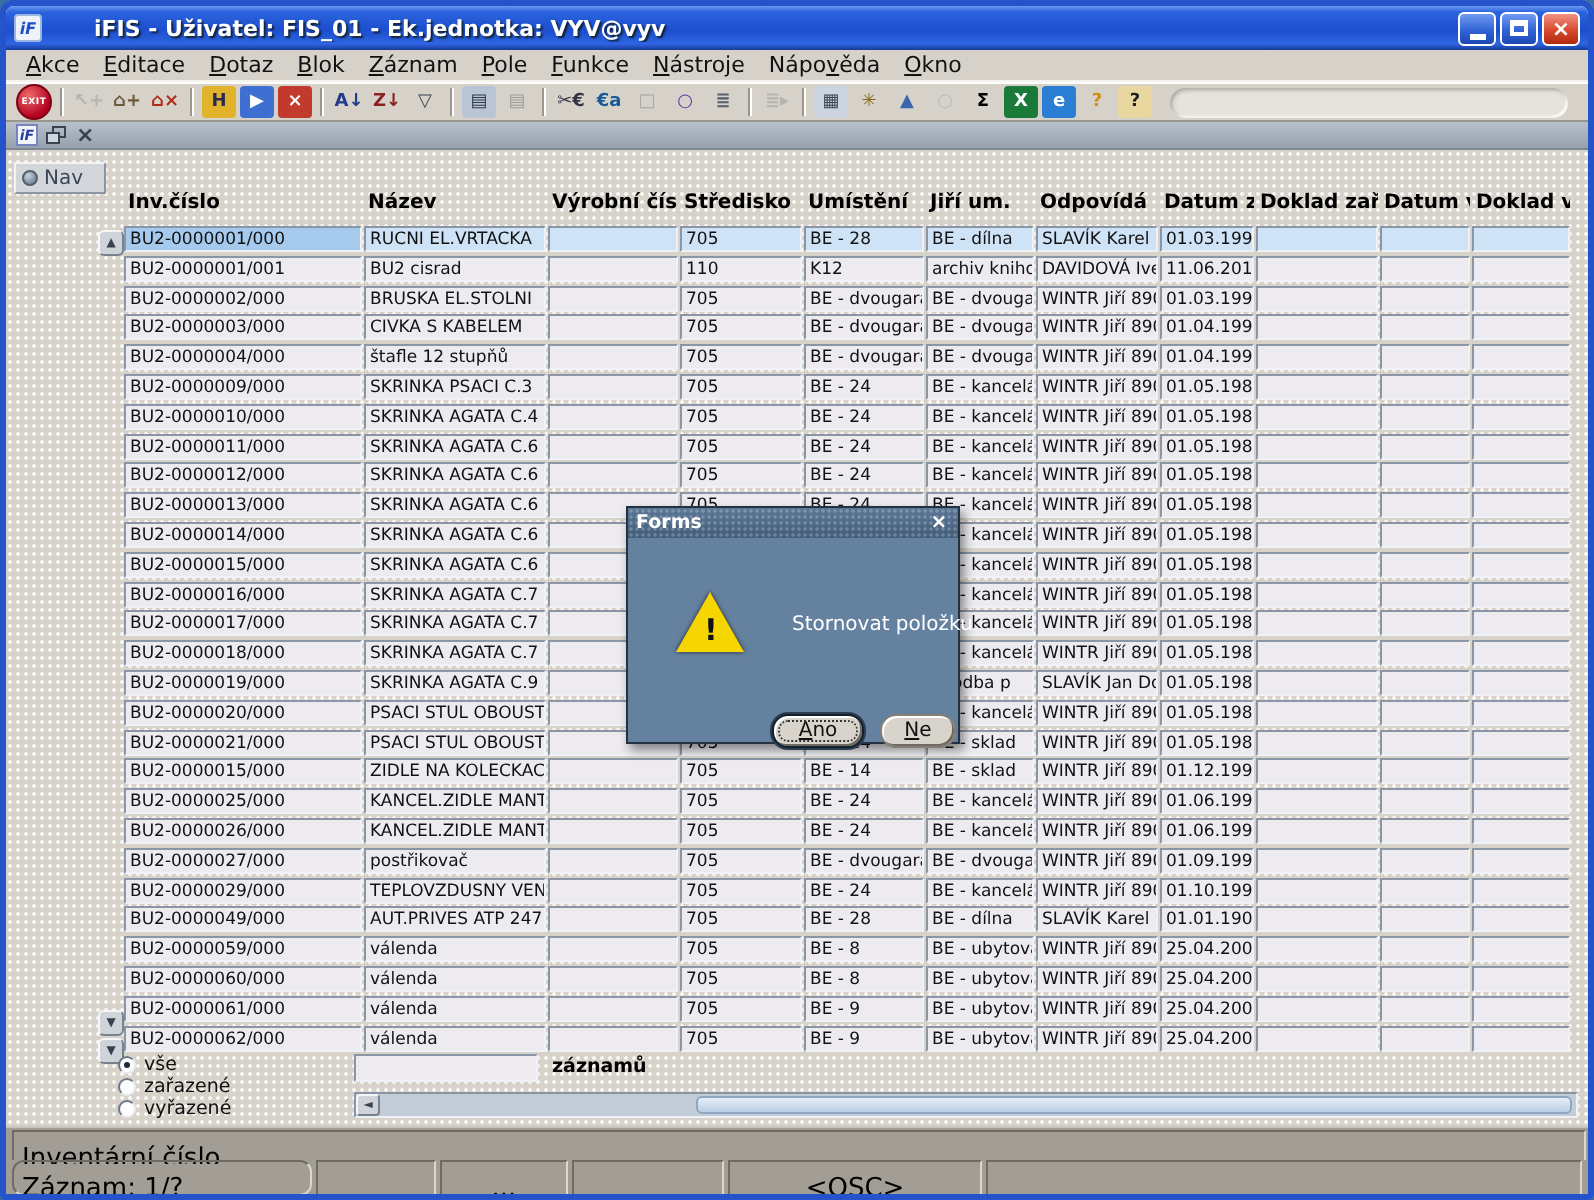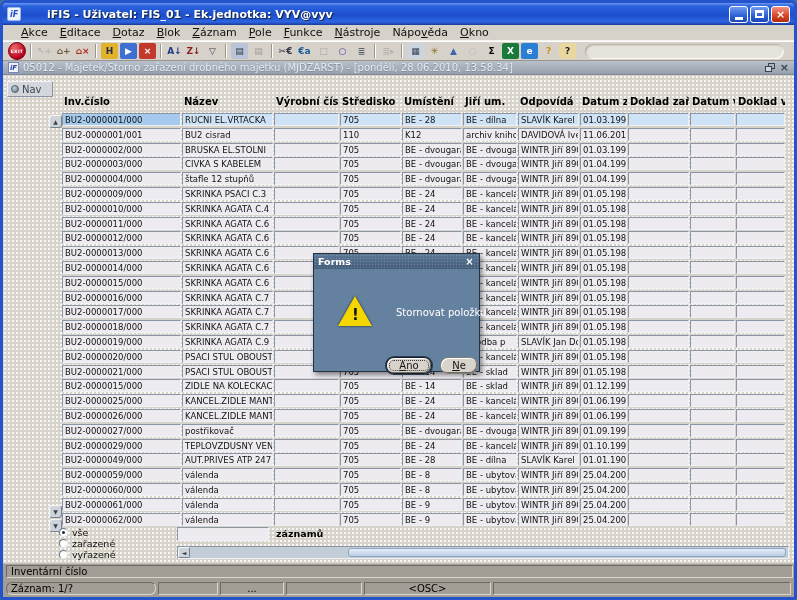--- a/index.html
+++ b/index.html
@@ -12,21 +12,21 @@
   .app-icon{width:14px;height:14px;background:#eef3fa;border:1px solid #9db6e0;border-radius:2px;
     color:#1c4ecd;font-size:8px;font-weight:bold;display:flex;align-items:center;justify-content:center;font-style:italic;}
   .title{flex:1;color:#fff;font-size:11px;font-weight:bold;text-shadow:1px 1px 1px #123;white-space:nowrap;overflow:hidden;margin-left:22px;}
   .winbtns{display:flex;gap:2px;}
   .wbtn{width:19px;height:17px;border-radius:3px;border:1px solid #fff;display:flex;align-items:center;justify-content:center;
     background:linear-gradient(180deg,#6f9bf2,#2e5fd2 60%,#1d48b4);color:#fff;font-size:11px;line-height:1;}
   .wbtn.min i{display:block;width:8px;height:3px;background:#fff;margin-top:9px;}
   .wbtn.max i{display:block;width:9px;height:8px;border:2px solid #fff;border-top-width:3px;}
   .wbtn.close{background:linear-gradient(180deg,#f09183,#d9492c 55%,#b02a10);font-weight:bold;}
   
-  .menubar{height:16px;display:flex;align-items:center;padding-left:12px;background:#d6d2ca;border-bottom:1px solid #f5f3ee;font-size:11px;}
+  .menubar{height:16px;display:flex;align-items:center;padding-left:4px;background:#d6d2ca;border-bottom:1px solid #f5f3ee;font-size:11px;}
   .mitem{padding:0 6px;color:#111;cursor:default;white-space:nowrap;}
   .mitem u{text-decoration:underline;}
   
   .toolbar{height:20px;display:flex;align-items:center;padding-left:4px;background:#d6d2ca;
     border-top:1px solid #fff;border-bottom:1px solid #9b968c;}
   .ticon{min-width:17px;height:16px;margin:0 1px;display:flex;align-items:center;justify-content:center;
     font-size:9px;font-weight:bold;border-radius:2px;color:#333;}
   .ticon.dis{opacity:.42;filter:grayscale(.8);}
   .texit{min-width:18px;height:18px;border-radius:50%;background:radial-gradient(circle at 35% 30%,#ef6a6a,#b40020 70%);
     color:#fff;font-size:4.5px;letter-spacing:.3px;border:1px solid #7d0012;}
@@ -96,21 +96,21 @@
   .dbtn{height:17px;min-width:38px;background:#d8d4cc;border-radius:8px;font-size:10px;color:#111;
     font-family:inherit;border:1px solid #847f76;box-shadow:inset 1px 1px 0 #fff, inset -1px -1px 0 #6e6a62;padding:0 9px;}
   .dbtn.default{min-width:46px;border:1px solid #14202e;box-shadow:0 0 0 1px #2c3c50, inset 1px 1px 0 #fff, inset -1px -1px 0 #6e6a62;
     outline:1px dotted #333;outline-offset:-4px;}
   .dbtn u{text-decoration:underline;}
   
   .status1,.status2{background:#a39e95;padding:1px 3px;}
   .status1{height:17px;border-top:1px solid #c9c4bb;}
   .status2{height:17px;display:flex;gap:2px;align-items:center;}
   .sfield{height:13px;border:1px solid;border-color:#6f6b62 #dcd7ce #dcd7ce #6f6b62;
-    font-size:10px;color:#000;padding:0 4px;line-height:12px;white-space:nowrap;overflow:hidden;}
+    font-size:13px;color:#000;padding:8px 4px;line-height:12px;white-space:nowrap;overflow:hidden;}
   .status1 .sfield{width:787px;}
   .s0{width:150px;border-radius:6px;}.s1{width:60px;}.s2{width:64px;text-align:center;}.s3{width:76px;}.s4{width:127px;text-align:center;}.s5{flex:1;}
 </style>
 </head>
 <body>
 
 <div class="window">
   <div class="titlebar">
     <span class="app-icon">iF</span>
     <span class="title">iFIS - Uživatel: FIS_01 - Ek.jednotka: VYV@vyv</span>
@@ -170,21 +170,20 @@
       <span class="ticon" style="color: rgb(0, 0, 0);">Σ</span>
       <span class="ticon" style="color: rgb(255, 255, 255); background: rgb(26, 122, 58);">X</span>
       <span class="ticon" style="color: rgb(255, 255, 255); background: rgb(42, 127, 212);">e</span>
       <span class="ticon" style="color: rgb(208, 144, 16);">?</span>
       <span class="ticon" style="color: rgb(34, 34, 34); background: rgb(232, 216, 160);">?</span>
       <span class="tool-end"></span>
     </div>
 
   <div class="mdibar">
     <span class="mdi-icon">iF</span>
-    <span class="mdi-title">05012 - Majetek/Storno zařazení drobného majetku (MJDZARST) - [pondělí, 28.06.2010, 13.58.34]</span>
     <span class="mdi-btns">
       <span class="rst"></span>
       <span class="mdi-x">×</span>
     </span>
   </div>
 
   <div class="canvas">
     <div class="nav-tab">
       <span class="nav-dot"></span>
       <span>Nav</span>

